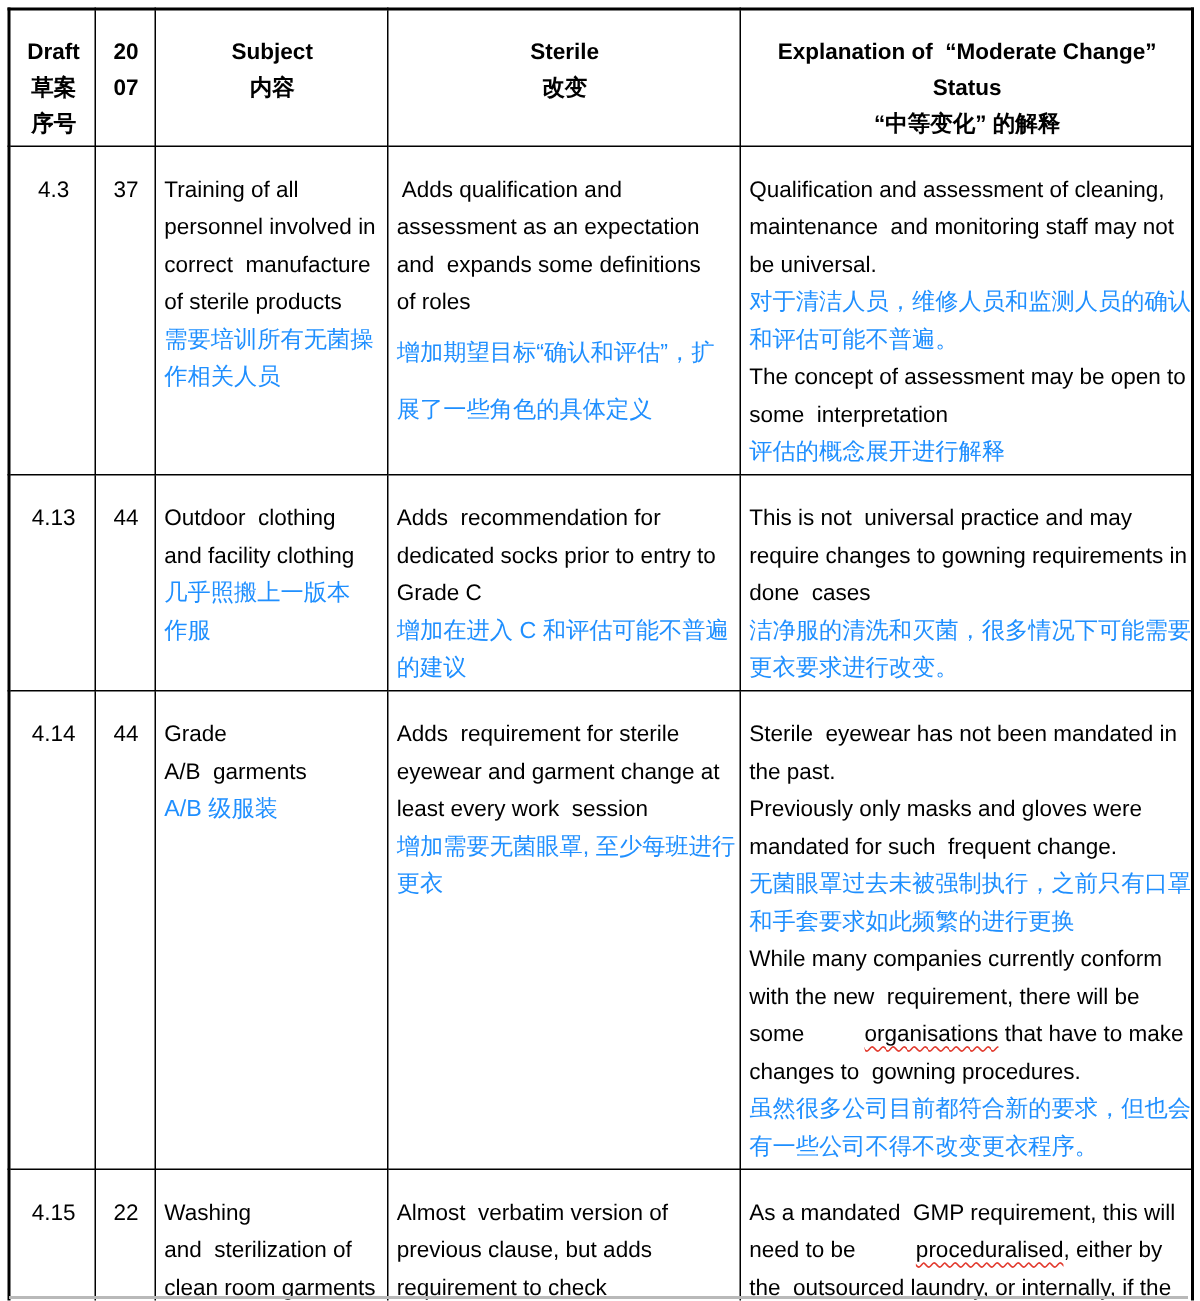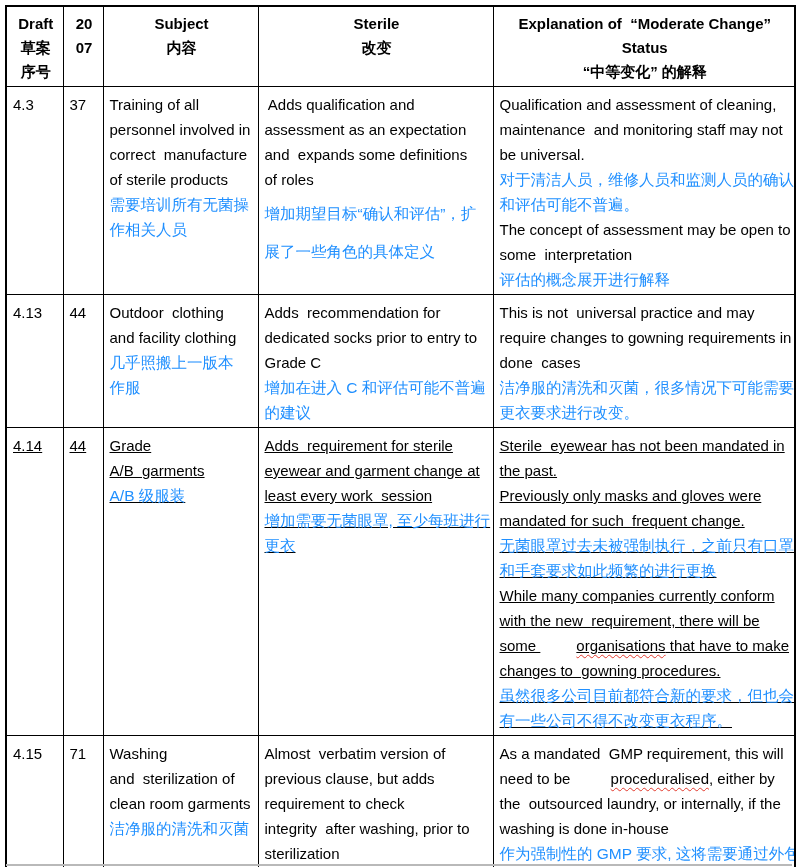--- a/index.html
+++ b/index.html
@@ -8,32 +8,32 @@
   body {
     width: 800px; height: 867px; background: #ffffff; position: relative;
     font-family: "Liberation Sans", "DejaVu Sans", sans-serif; color: var(--ink);
   }
   .table-wrap { position: absolute; left: 5px; top: 5px; }
   table.gmp {
     border-collapse: collapse; table-layout: fixed; width: 789px;
     border: 2px solid #000;
   }
   table.gmp td {
-    border: 1px solid #000; vertical-align: top; padding: 5px 4px 2px 6px; overflow: hidden;
+    border: 1px solid #000; vertical-align: top; padding: 16px 4px 2px 6px; overflow: hidden;
   }
   tr.h-header { height: 71px; }
   tr.h-r1 { height: 201px; }
   tr.h-r2 { height: 121px; }
-  tr.h-r3 { height: 296px; text-decoration: underline; }
+  tr.h-r3 { height: 296px; }
   tr.h-r4 { height: 150px; }
   td.head {
     text-align: center; vertical-align: middle; font-weight: bold; padding: 2px;
   }
   td.head p { font-size: 15px; line-height: 24px; }
-  td.num { vertical-align: middle; padding: 2px; }
+  td.num { text-align: center; vertical-align: middle; padding: 2px; }
   td.num p { font-size: 15px; }
   p {
     margin: 0; white-space: pre; font-size: 15px; line-height: 25px; color: var(--ink);
   }
   p.zh { color: var(--blue); font-size: 15.5px; }
   p.tall { line-height: 38px; margin-top: 3px; }
   .sp {
     text-decoration-line: underline; text-decoration-style: wavy;
     text-decoration-color: #e23a2e; text-decoration-thickness: 1px;
     text-underline-offset: 3px;
@@ -179,21 +179,21 @@
           <p class="zh">虽然很多公司目前都符合新的要求，但也会
 有一些公司不得不改变更衣程序。</p>
         </td>
       </tr>
 
       <tr class="h-r4">
         <td class="num">
             <p>4.15</p>
           </td>
         <td class="num">
-            <p>71</p>
+            <p>22</p>
           </td>
         <td>
           <p class="en">Washing
 and  sterilization of
 clean room garments</p>
           <p class="zh">洁净服的清洗和灭菌</p>
         </td>
         <td>
           <p class="en">Almost  verbatim version of
 previous clause, but adds

